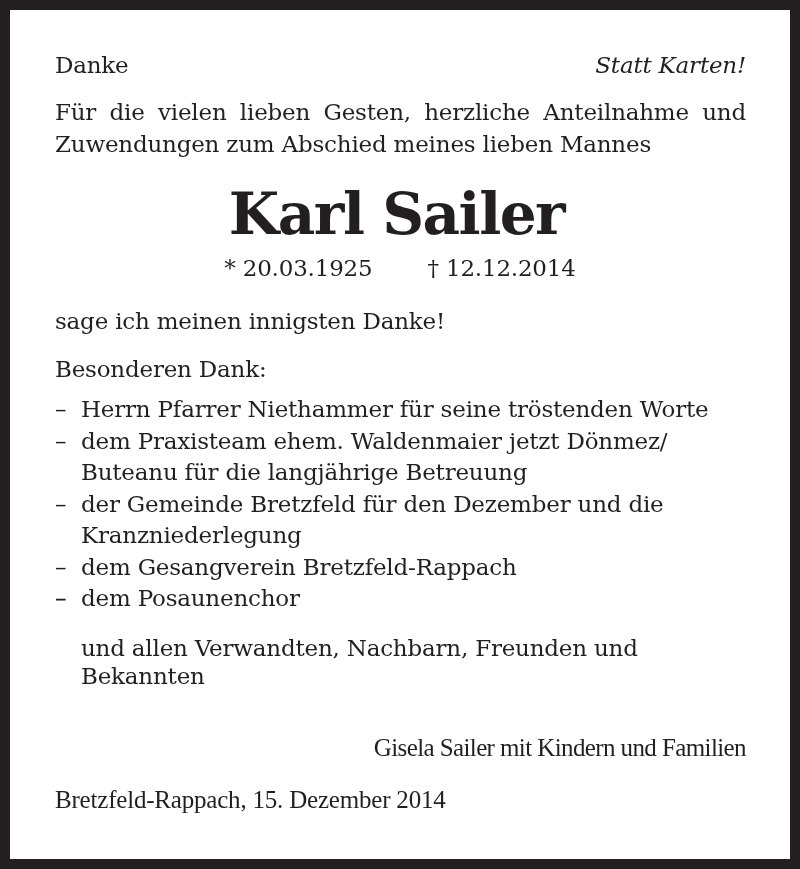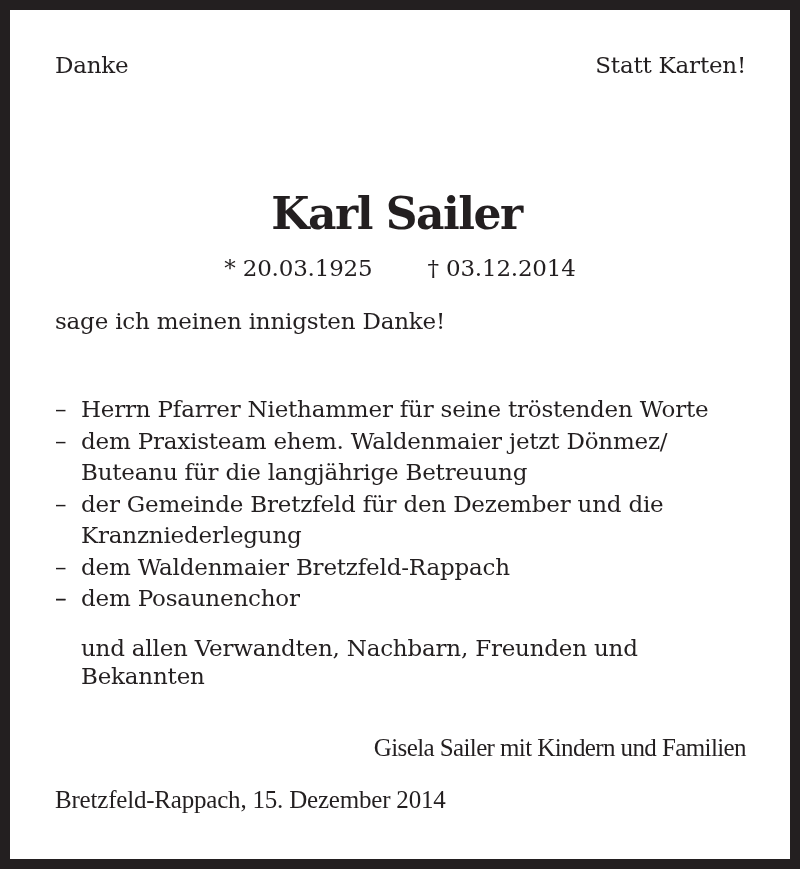--- a/index.html
+++ b/index.html
@@ -4,50 +4,52 @@
 <style>
   html, body { margin: 0; padding: 0; background: #231f20; }
   body { width: 800px; height: 869px; position: relative; overflow: hidden; }
   .card {
     position: absolute; left: 10px; top: 10px; width: 780px; height: 849px;
     background: #ffffff; color: #231f20;
     font-family: "DejaVu Serif", "Liberation Serif", serif;
   }
   .t { position: absolute; font-size: 23px; line-height: 31px; white-space: nowrap; letter-spacing: -0.2px; }
   .danke { left: 45px; top: 40px; }
-  .statt { right: 44px; top: 40px; }
+  .statt { right: 44px; top: 40px; font-style: italic; }
   .intro { left: 45px; top: 86px; width: 691px; white-space: normal; text-align: justify; text-align-last: left; line-height: 32px; }
-  .name { left: 0; right: 7px; top: 172px; text-align: center; font-size: 44px; line-height: 64px; font-weight: bold; letter-spacing: -1.5px; }
+  .name { left: 0; right: 7px; top: 172px; text-align: center; font-size: 58px; line-height: 64px; font-weight: bold; letter-spacing: -1.5px; }
   .dates { left: 0; right: 0; top: 243px; text-align: center; font-size: 23px; }
   .dates span { margin: 0 24px; }
   .sage { left: 45px; top: 296px; }
   .besonders { left: 45px; top: 344px; }
   .list { position: absolute; left: 45px; top: 384px; margin: 0; padding: 0; list-style: none; }
   .list li { position: relative; padding-left: 26px; font-size: 23px; line-height: 31.5px; letter-spacing: -0.2px; }
   .list li .dash { position: absolute; left: 0; top: 0; }
   .closing { left: 71px; top: 624px; line-height: 28px; }
   .sign { right: 44px; top: 722px; font-weight: normal; font-size: 22px; letter-spacing: -0.6px; font-family: "Liberation Serif", "DejaVu Serif", serif; font-size: 25px; }
   .place { left: 45px; top: 774px; font-family: "Liberation Serif", "DejaVu Serif", serif; font-size: 25px; text-align: right; }
 </style>
 </head>
 <body>
 
 <div class="card">
   <div class="t danke">Danke</div>
   <div class="t statt">Statt Karten!</div>
+  <div class="t intro">Für die vielen lieben Gesten, herzliche Anteilnahme und Zuwendungen zum Abschied meines lieben Mannes</div>
   <div class="t name">Karl Sailer</div>
   <div class="t dates">
     <span>* 20.03.1925</span>
-    <span>† 03.12.2014</span>
+    <span>† 12.12.2014</span>
   </div>
   <div class="t sage">sage ich meinen innigsten Danke!</div>
+  <div class="t besonders">Besonderen Dank:</div>
   <ul class="list">
     <li><span class="dash">–</span><span>Herrn Pfarrer Niethammer für seine tröstenden Worte</span></li>
     <li style="width:640px"><span class="dash">–</span><span style="white-space:normal">dem Praxisteam ehem. Waldenmaier jetzt Dönmez/ Buteanu für die langjährige Betreuung</span></li>
     <li style="width:600px"><span class="dash">–</span><span style="white-space:normal">der Gemeinde Bretzfeld für den Dezember und die Kranzniederlegung</span></li>
-    <li><span class="dash">–</span><span>dem Waldenmaier Bretzfeld-Rappach</span></li>
+    <li><span class="dash">–</span><span>dem Gesangverein Bretzfeld-Rappach</span></li>
     <li><span class="dash">–</span></li>
     <li><span class="dash">–</span><span>dem Posaunenchor</span></li>
   </ul>
   <div class="t closing" style="white-space:normal;width:600px">und allen Verwandten, Nachbarn, Freunden und Bekannten</div>
   <div class="t sign">Gisela Sailer mit Kindern und Familien</div>
   <div class="t place">Bretzfeld-Rappach, 15. Dezember 2014</div>
 </div>
 
 </body></html>

